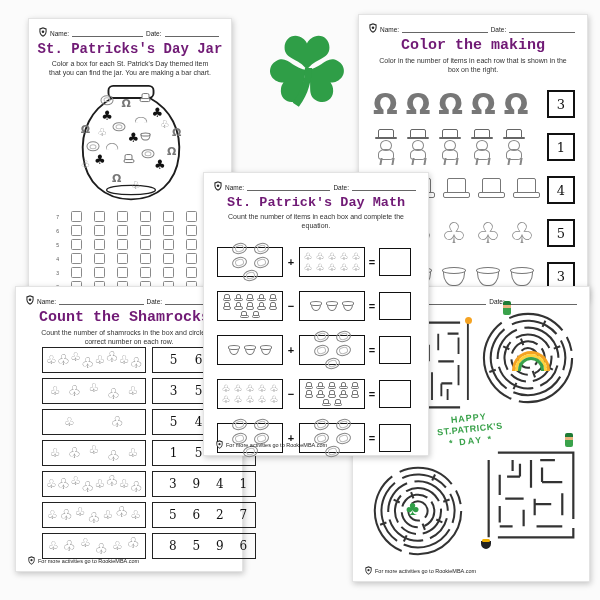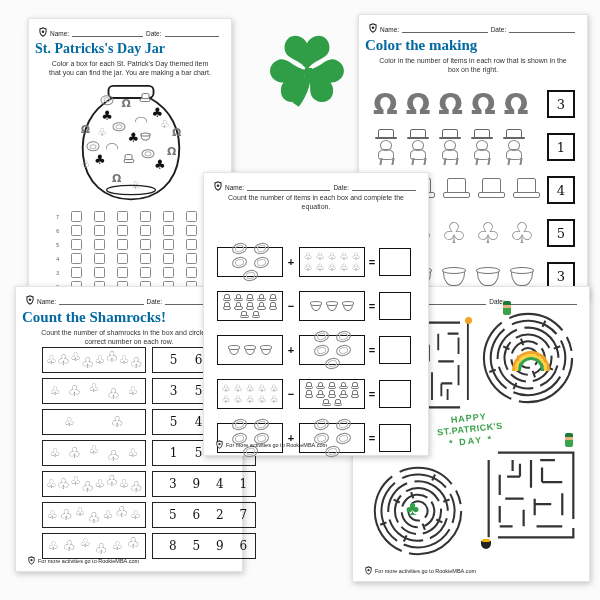--- a/index.html
+++ b/index.html
@@ -26,22 +26,22 @@
   
   .hdr{display:flex;align-items:flex-end;gap:3px;font-size:6.5px;color:#222;
        padding:8px 12px 0 10px;}
   .hdr .shield{width:8px;height:10px;flex:none;}
   .hline{border-bottom:0.8px solid #666;height:6px;}
   .hline.long{flex:1.3;}
   .hline.short{flex:1;}
   .ftr{position:absolute;left:12px;bottom:6px;display:flex;align-items:center;gap:3px;
        font-size:5.5px;color:#222;}
   .ftr .shield{width:7px;height:9px;}
-  .sheet-title{font-family:Liberation Serif, serif;font-weight:bold;
-               color:#0369a1;margin:4px 6px 0 6px;}
+  .sheet-title{font-family:Liberation Mono, monospace;font-weight:bold;text-align:center;
+               color:#701a75;margin:4px 6px 0 6px;}
   .sheet-instr{font-size:7px;line-height:1.35;text-align:center;color:#333;margin:2px 16px 0 16px;}
 
   
   .ic{display:inline-flex;align-items:center;justify-content:center;line-height:1;
       font-family:"DejaVu Sans",sans-serif;flex:none;}
   .ic-horseshoe::before{content:"Ω";color:#777;font-weight:bold;}
   .ic-shamrock::before{content:"♧";color:#888;}
   .ic-shamrock.solid::before{content:"♣";color:#111;}
   .ic-coin{width:1em;height:.68em;border:1px solid #888;border-radius:50%;
            transform:rotate(-14deg);position:relative;}
@@ -588,20 +588,21 @@
 <div class="sheet" id="sheet-math">
   <div class="hdr">
     <svg class="shield">
         <use href="#shield"></use>
       </svg>
     <span>Name:</span>
     <span class="hline long"></span>
     <span>Date:</span>
     <span class="hline short"></span>
   </div>
+  <div class="sheet-title">St. Patrick's Day Math</div>
   <div class="sheet-instr">Count the number of items in each box and complete the equation.</div>
   <div id="math-rows">
       <div class="eq">
         <div class="eq-box">
           <span class="ic ic-coin"></span>
           <span class="ic ic-coin"></span>
           <span class="ic ic-coin"></span>
           <span class="ic ic-coin"></span>
           <span class="ic ic-coin"></span>
         </div>

